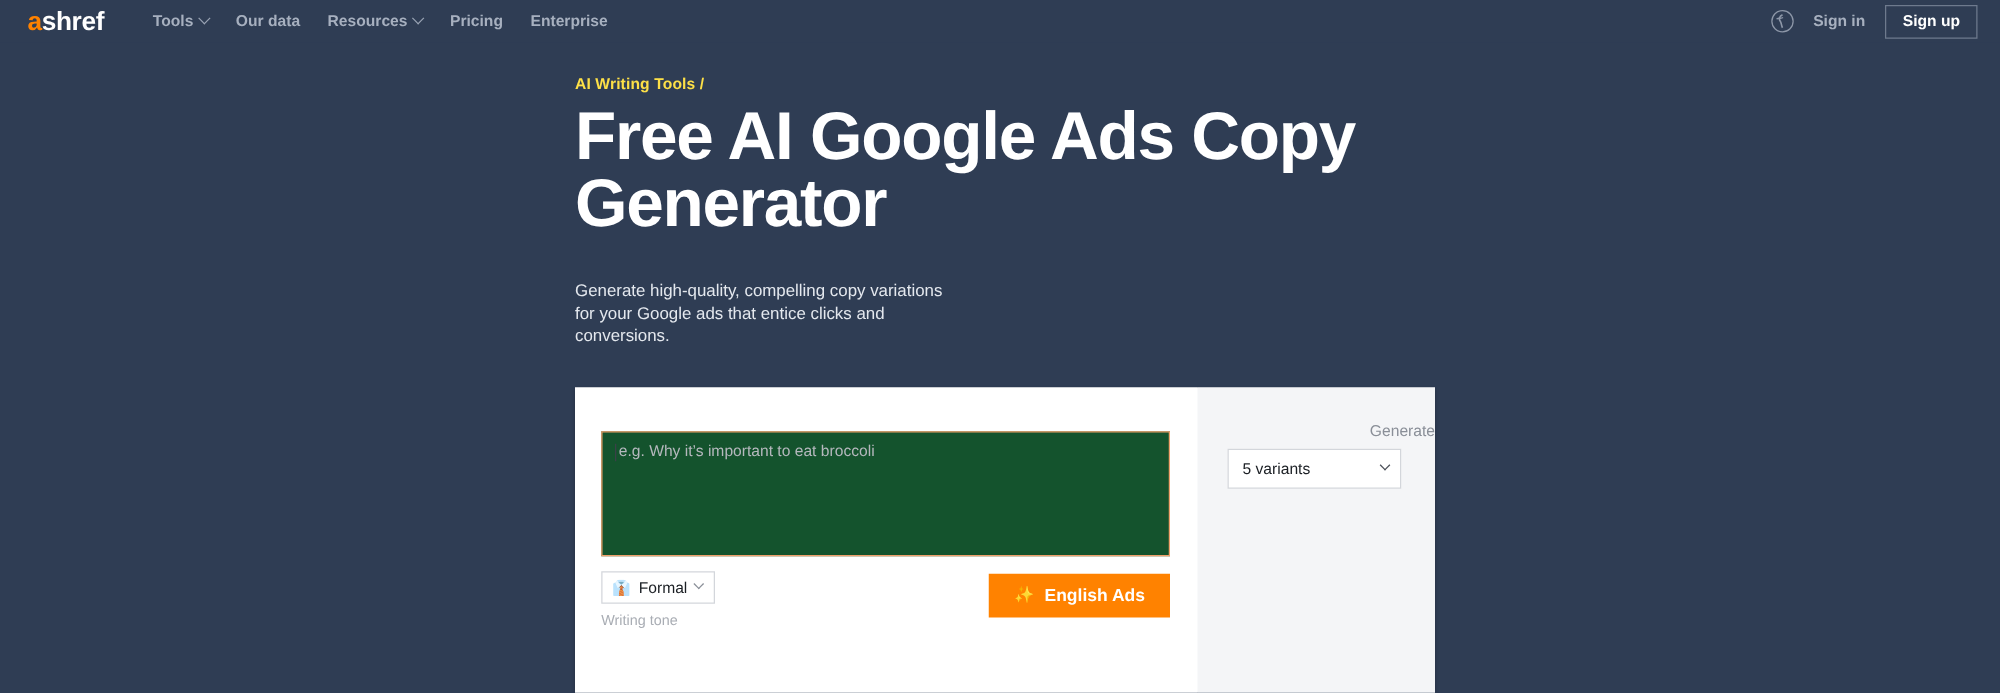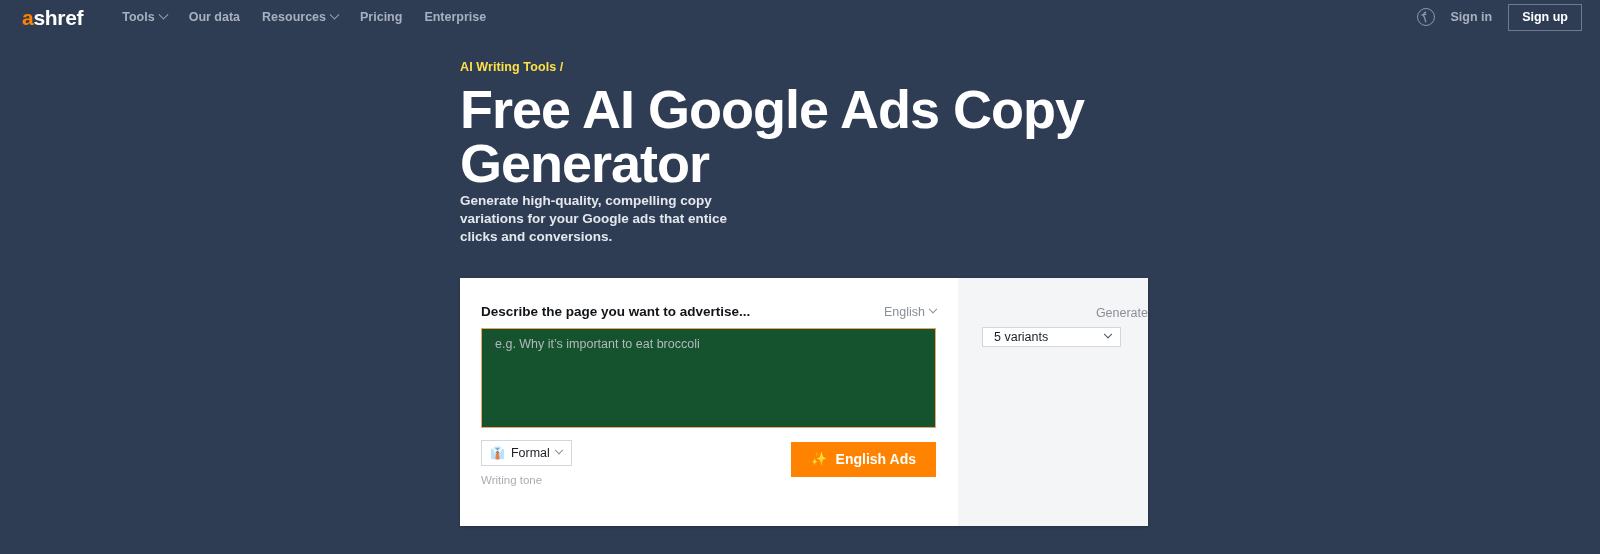--- a/index.html
+++ b/index.html
@@ -105,24 +105,24 @@
   .page-title {
     margin: 8px 0 0 0;
     color: #ffffff;
     font-size: 54px;
     line-height: 1.0;
     font-weight: 700;
     letter-spacing: -1px;
     max-width: 640px;
   }
   .subtitle {
-    margin-top: 2px;
+    margin-top: 34px;
     color: #e4e8ee;
     font-size: 13.5px;
-    font-weight: 700;
+    font-weight: 400;
     line-height: 1.33;
     max-width: 300px;
   }
 
   
   .tool-card {
     margin-top: 32px;
     width: 688px;
     height: 248px;
     display: flex;
@@ -237,21 +237,21 @@
   }
   .sparkle { font-size: 13px; line-height: 1; display:block; }
 
   .gen-label {
     font-size: 12.5px;
     color: #8a8f98;
     margin-bottom: 7px;
   }
   .variants-select {
     width: 139px;
-    height: 20px;
+    height: 32px;
     border: 1px solid #d3d6db;
     background: #ffffff;
     display: flex;
     align-items: center;
     padding: 0 9px 0 11px;
     font-size: 12.5px;
     color: #1b1f24;
     cursor: pointer;
   }
   .variants-select .caret-dk {
@@ -309,27 +309,20 @@
   <div class="breadcrumb">AI Writing Tools /</div>
 
   <h1 class="page-title">Free AI Google Ads Copy Generator</h1>
 
   <p class="subtitle">Generate high-quality, compelling copy variations for your Google ads that entice clicks and conversions.</p>
 
   <section class="tool-card">
 
     <div class="card-left">
 
-      <div class="field-head">
-        <span class="field-label">Describe the page you want to advertise...</span>
-        <div class="lang-select">
-          <span>English</span>
-          <i class="caret-gray"></i>
-        </div>
-      </div>
 
       <div class="describe-box">
         <span class="caret-bar"></span>
         <div class="placeholder">e.g. Why it’s important to eat broccoli</div>
       </div>
 
       <div class="controls-row">
         <div class="tone-wrap">
           <button class="tone-btn">
             <span class="tone-emoji">👔</span>

